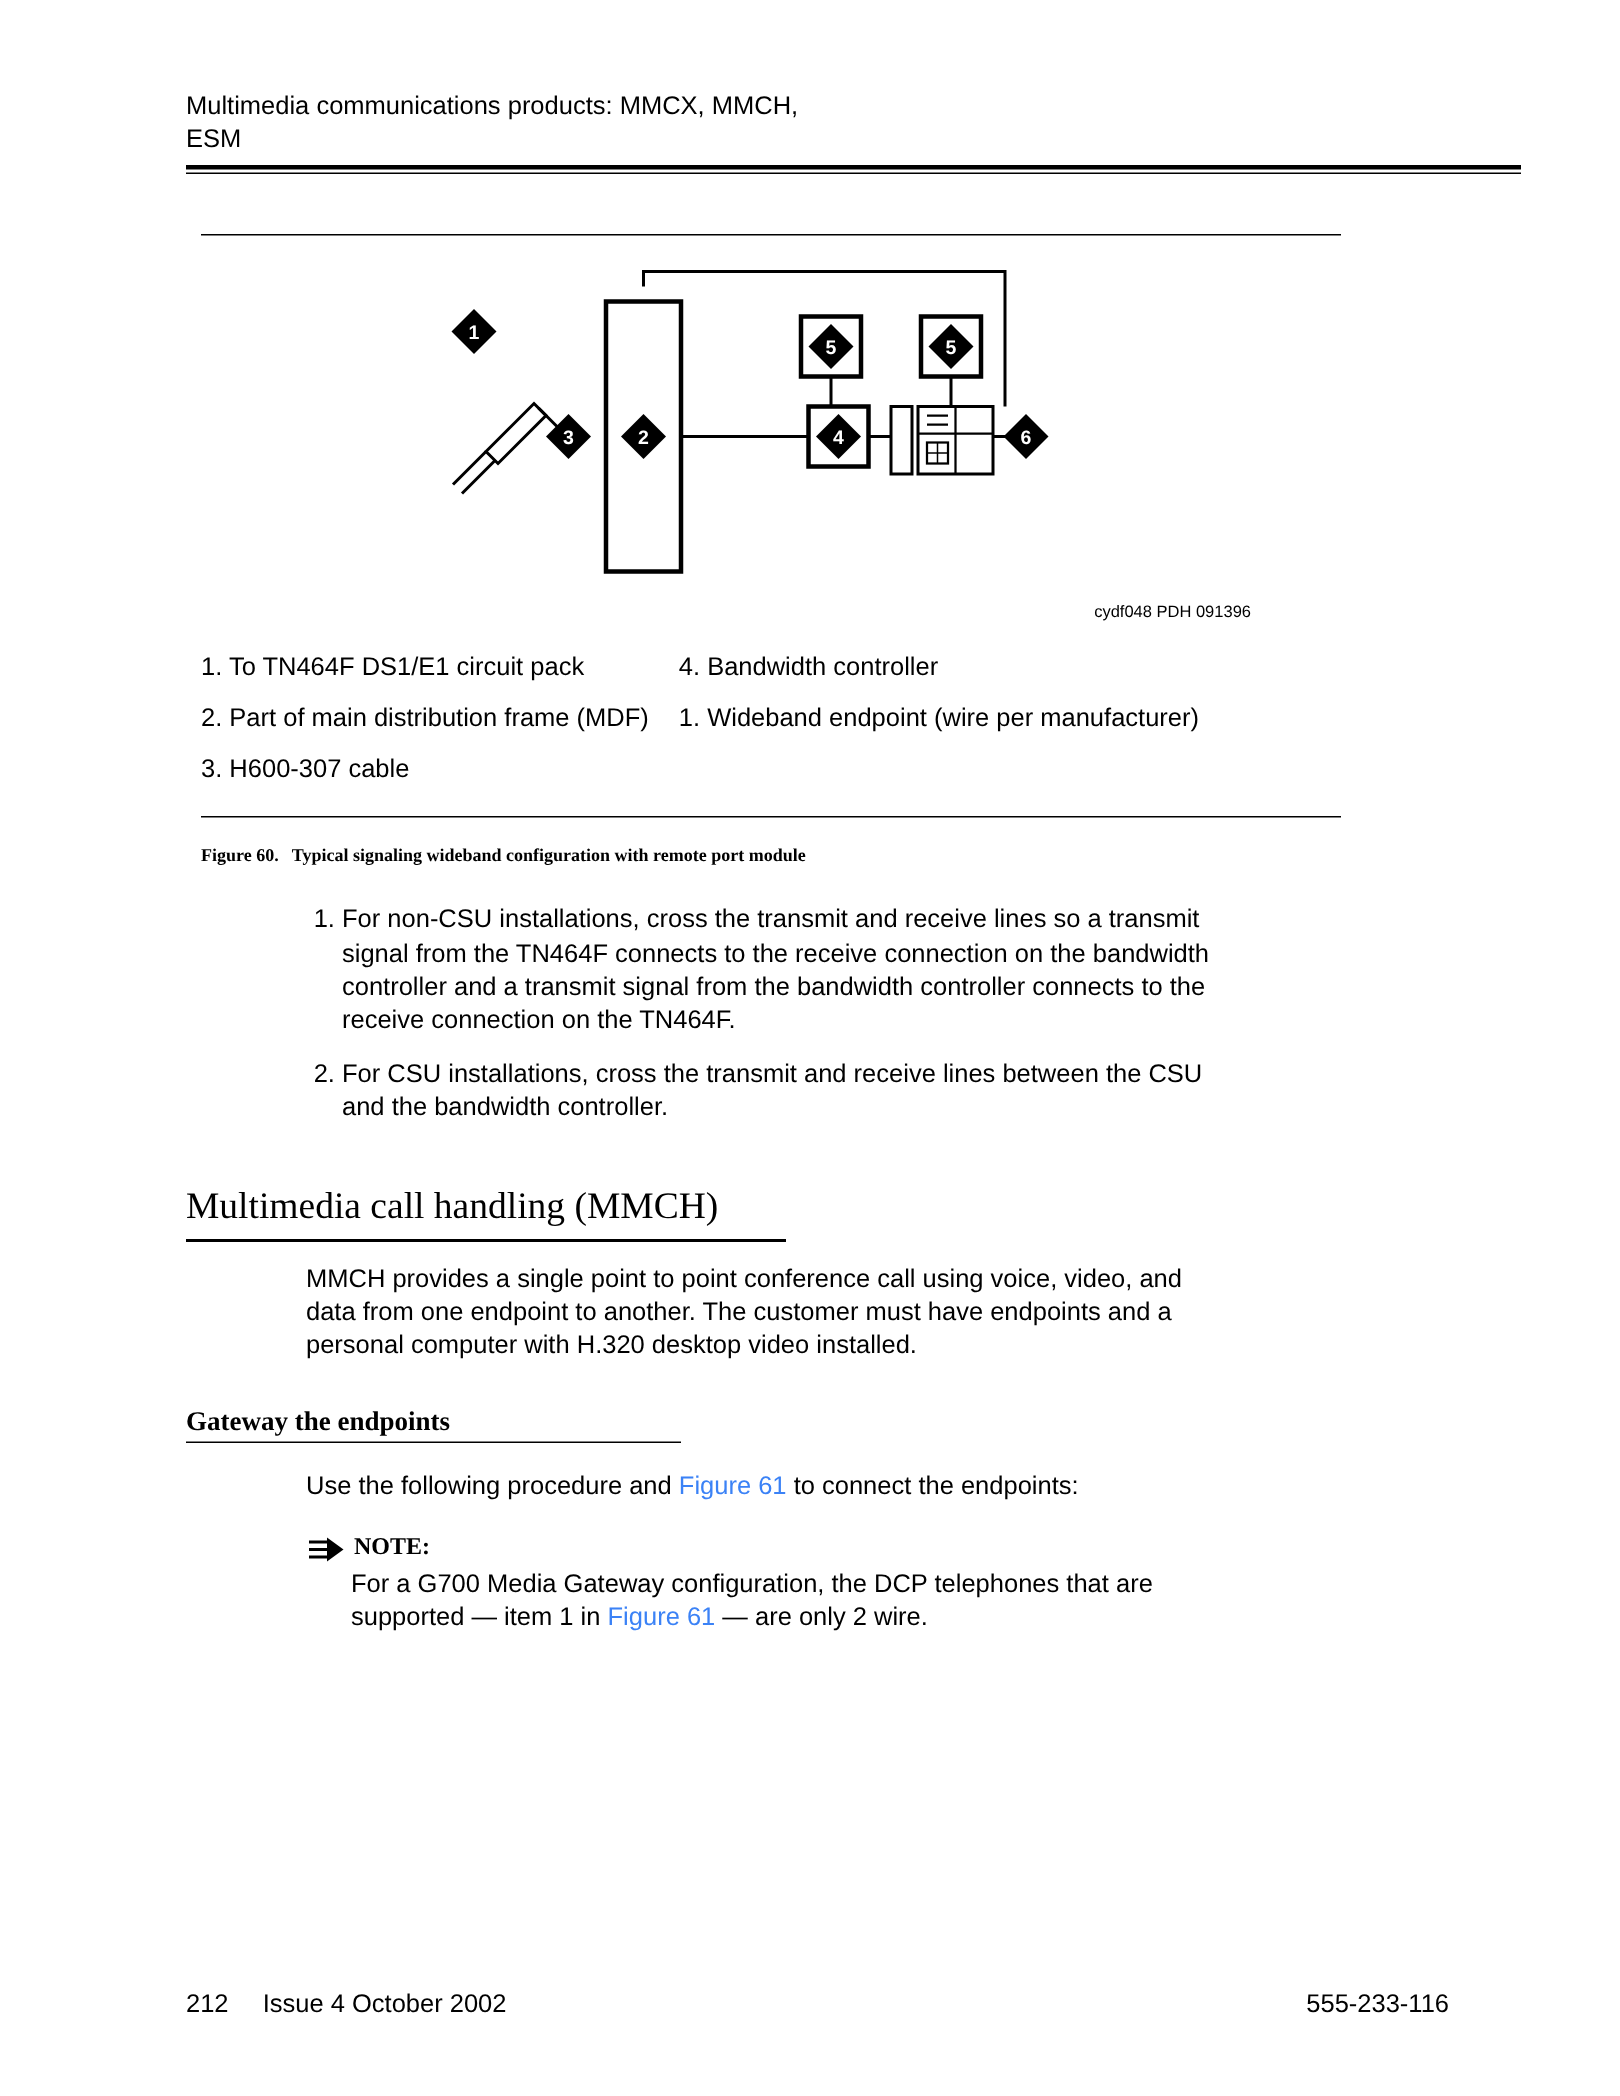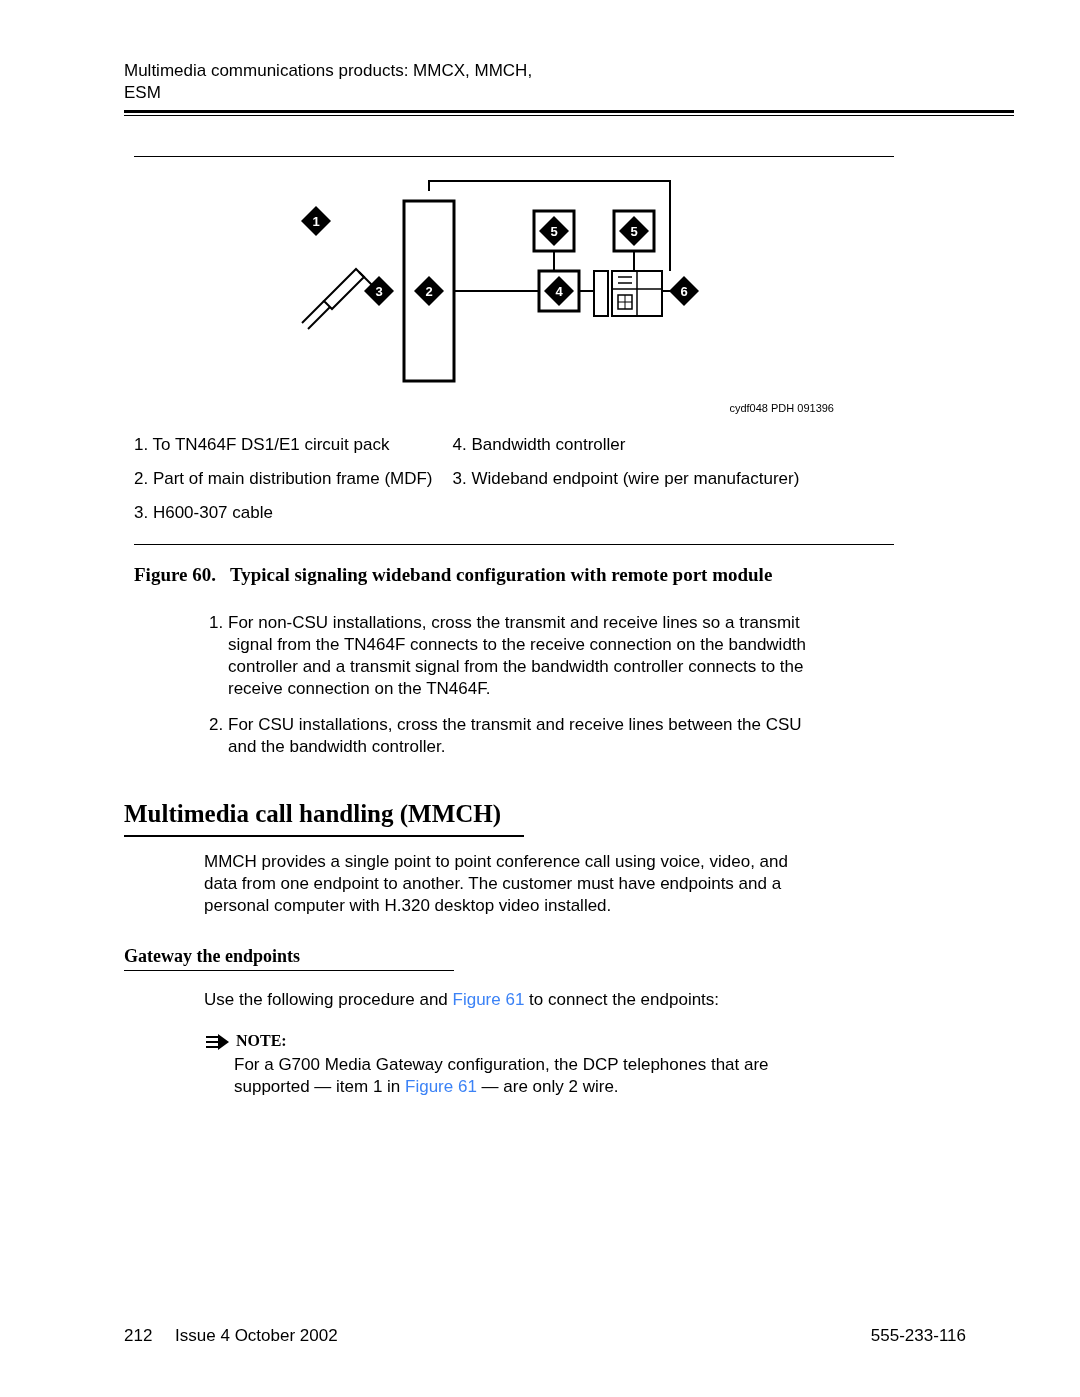--- a/index.html
+++ b/index.html
@@ -66,35 +66,35 @@
     margin: 12px 0;
   }
   .fig-bottom-rule {
     border: none;
     border-top: 1px solid #000;
     margin: 0 0 18px 0;
   }
   .figure-caption {
     font-family: "Palatino Linotype", "Book Antiqua", Palatino, Georgia, serif;
     font-weight: bold;
-    font-size: 19px;
+    font-size: 12px;
     margin: 0 0 24px 0;
   }
   .numlist {
     margin: 0 0 40px 80px;
     padding-left: 24px;
     max-width: 590px;
     font-size: 17px;
   }
   .numlist li {
     margin-bottom: 14px;
   }
   h2.section {
     font-family: "Palatino Linotype", "Book Antiqua", Palatino, Georgia, serif;
-    font-weight: bold;
+    font-weight: normal;
     font-size: 25px;
     margin: 0 0 4px 0;
   }
   .sec-rule {
     border: none;
     border-top: 2px solid #000;
     margin: 0 0 14px 0;
     width: 400px;
   }
   .body-text {
@@ -235,21 +235,21 @@
     <div class="fig-id">cydf048 PDH 091396</div>
 
     <div class="legend-cols">
       <div class="legend-col">
         <div class="legend-row">1. To TN464F DS1/E1 circuit pack</div>
         <div class="legend-row">2. Part of main distribution frame (MDF)</div>
         <div class="legend-row">3. H600-307 cable</div>
       </div>
       <div class="legend-col">
         <div class="legend-row">4. Bandwidth controller</div>
-        <div class="legend-row">3. Wideband endpoint (wire per manufacturer)</div>
+        <div class="legend-row">1. Wideband endpoint (wire per manufacturer)</div>
       </div>
     </div>
 
     <hr class="fig-bottom-rule">
 
     <div class="figure-caption">
       <span>Figure 60.</span>&nbsp;&nbsp;
       <span>Typical signaling wideband configuration with remote port module</span>
     </div>
   </div>

